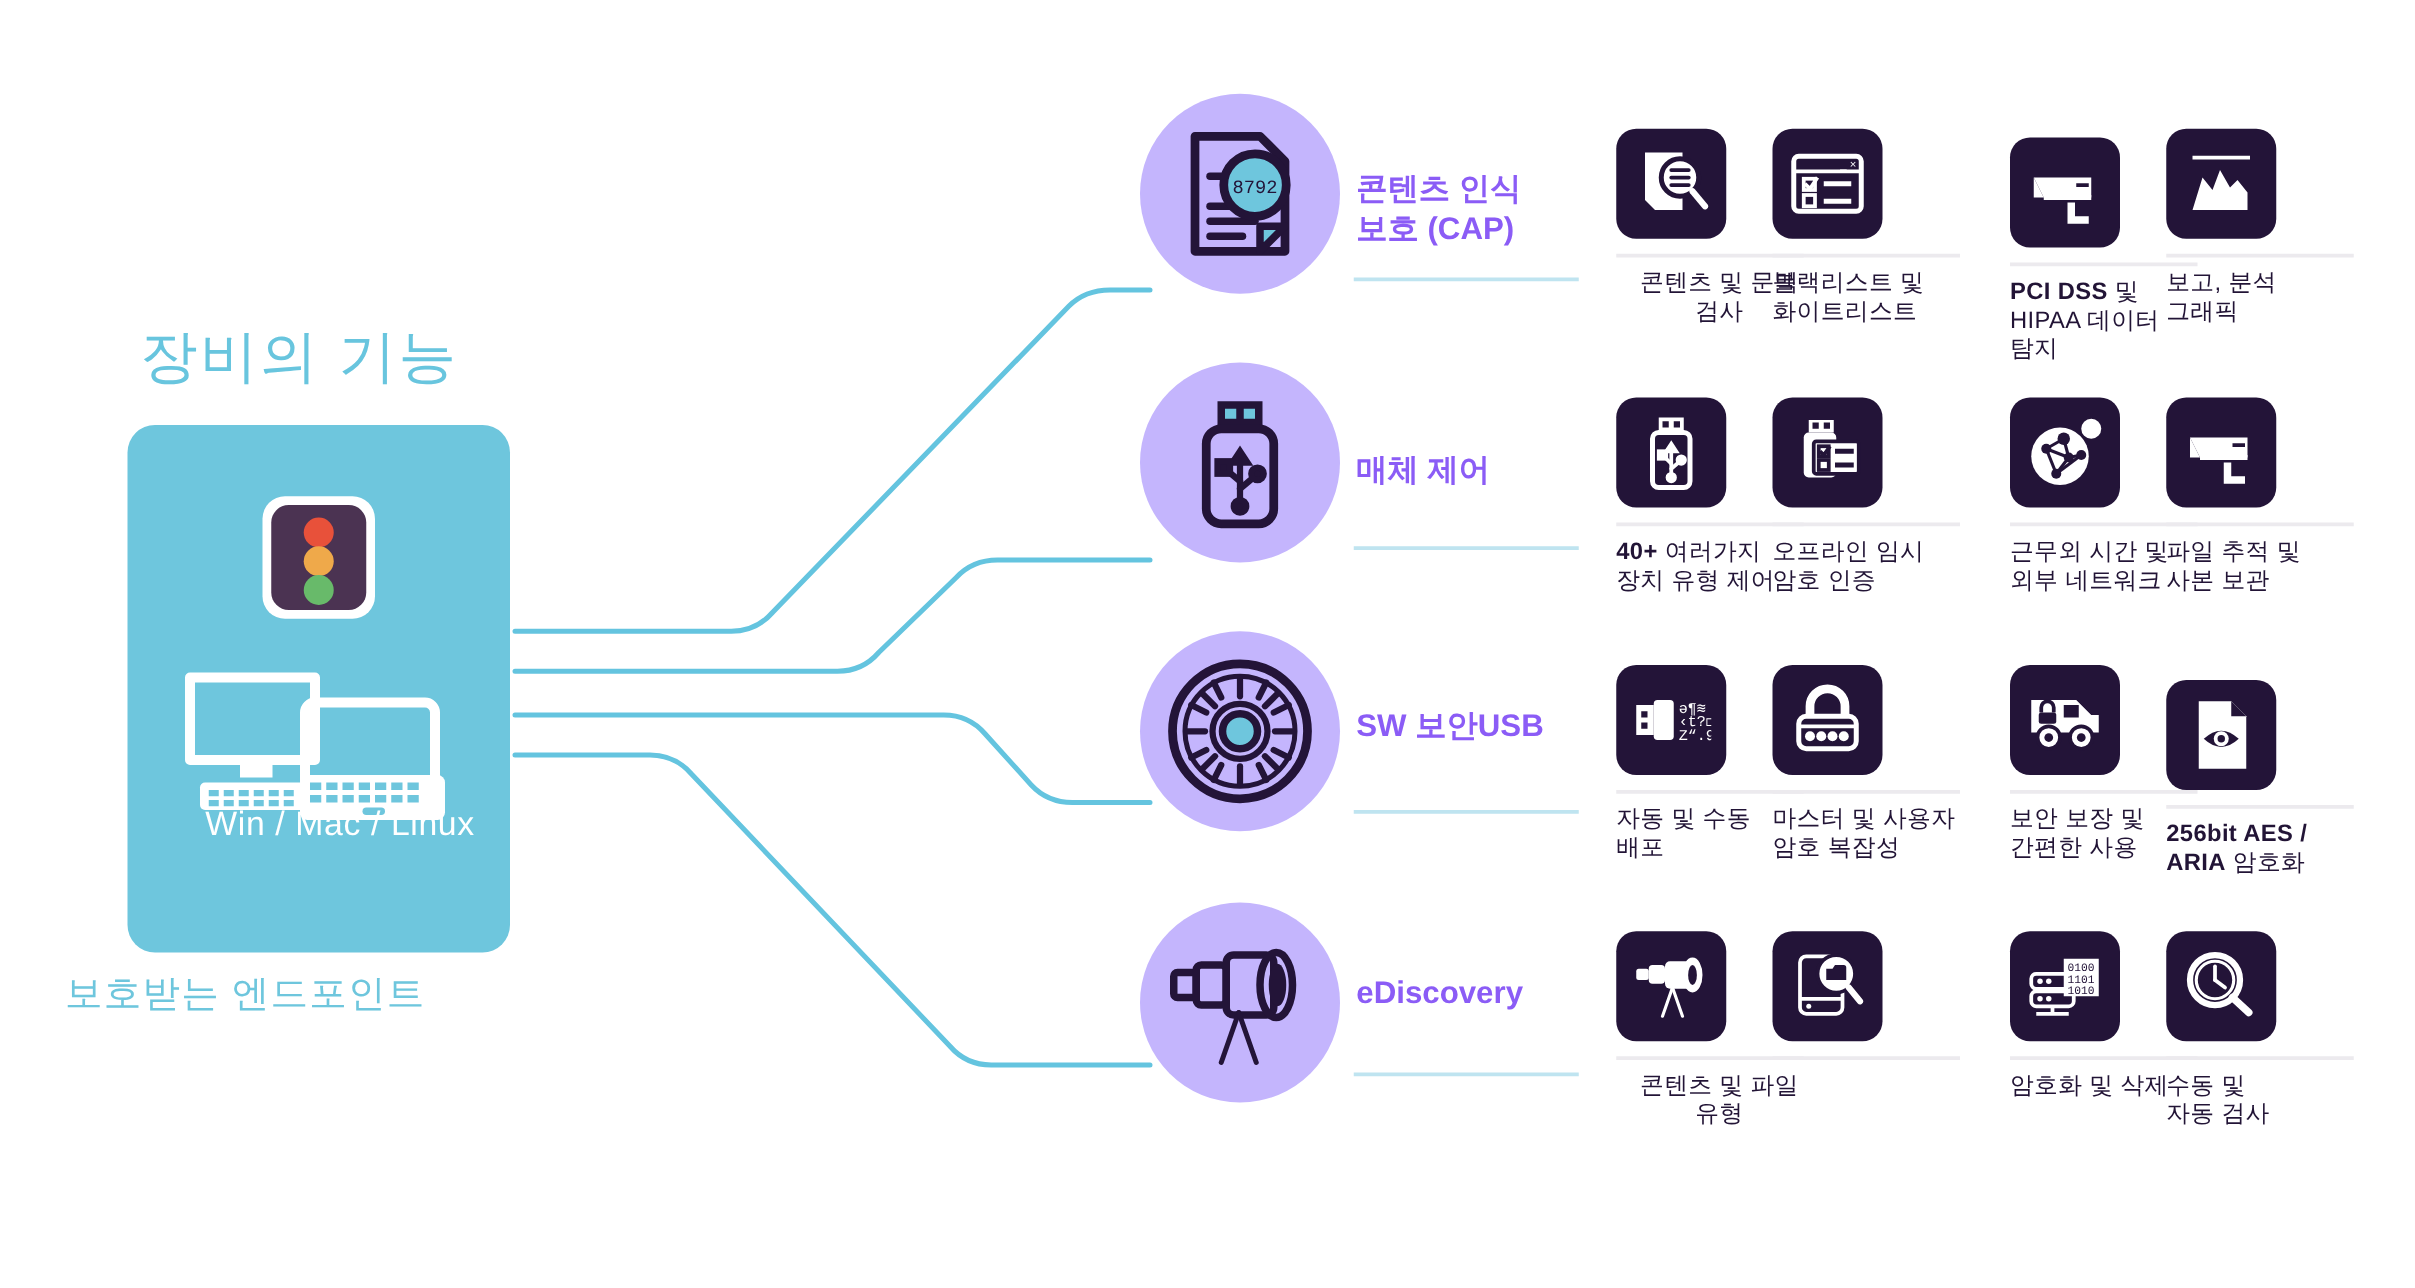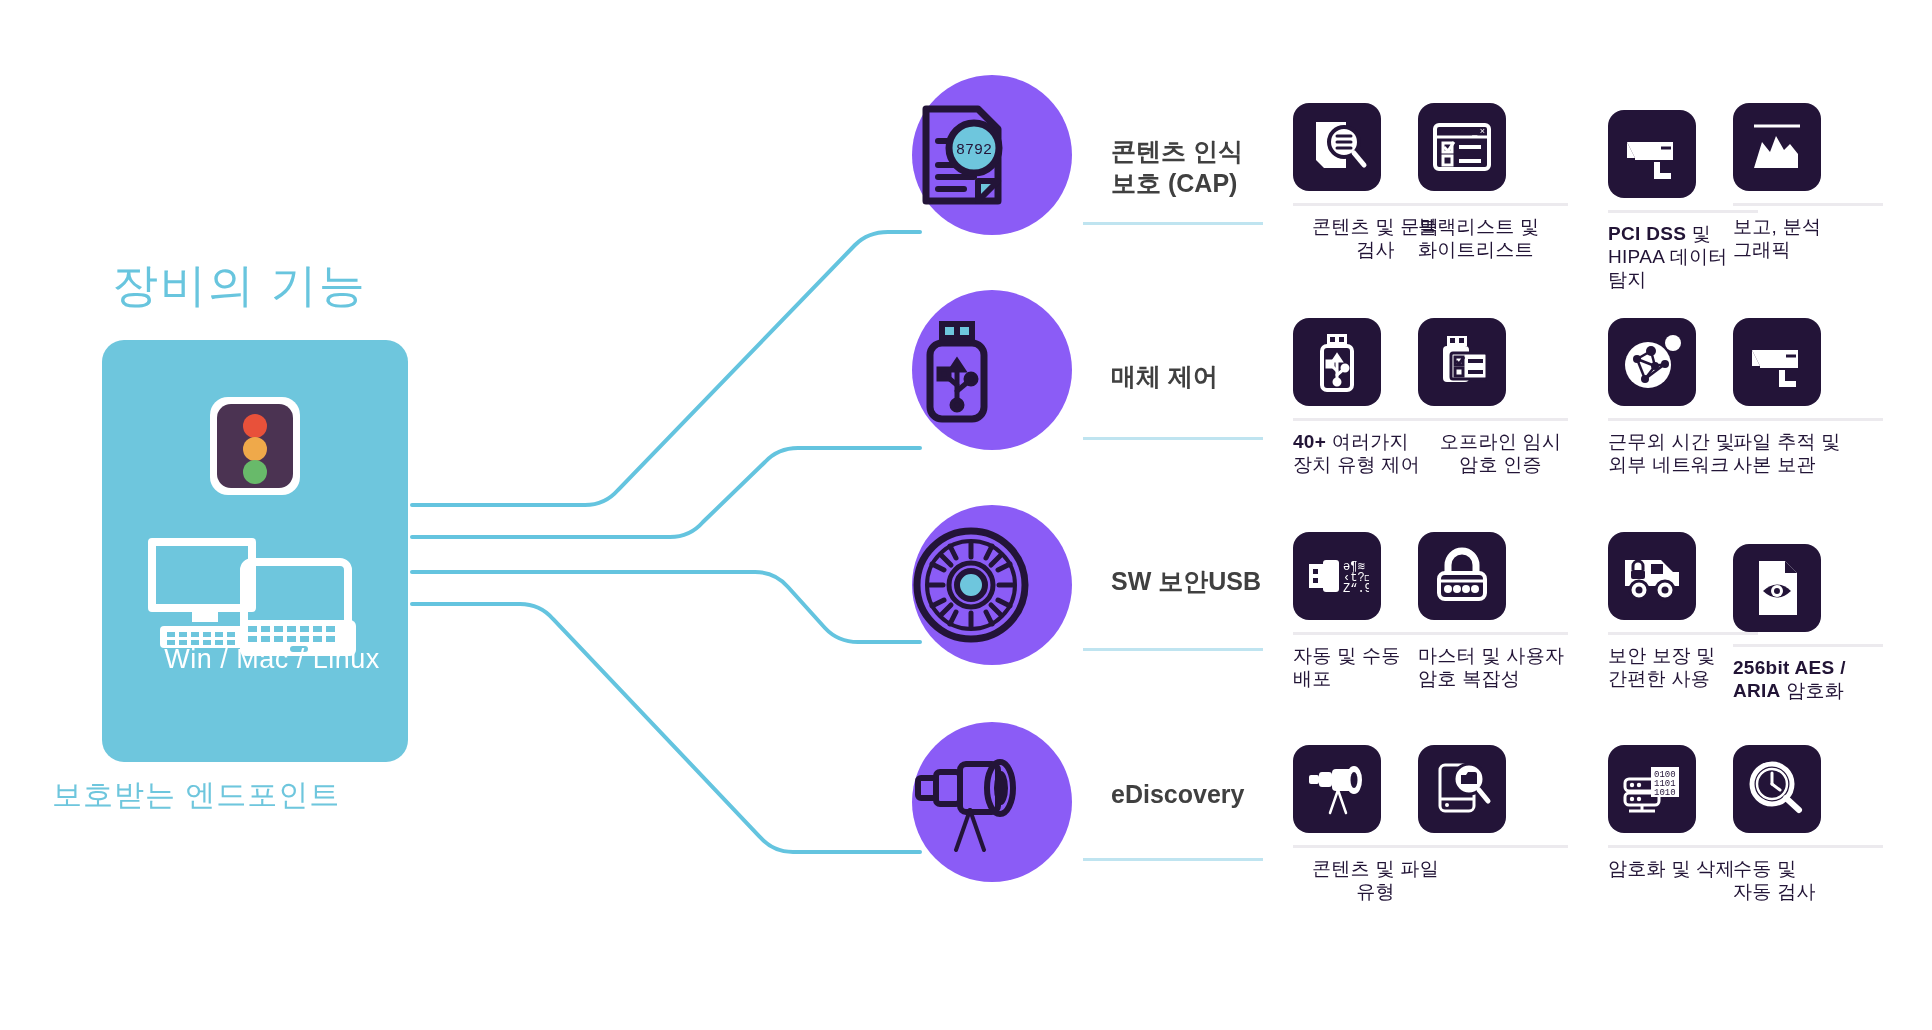--- a/index.html
+++ b/index.html
@@ -29,25 +29,25 @@
   }
   #endpoint-caption{
     position:absolute;left:52px;top:775px;width:406px;text-align:left;
     color:#6ec6dd;font-size:30px;letter-spacing:1px;
   }
   
   #connectors{position:absolute;left:0;top:0;width:1932px;height:1030px;pointer-events:none;}
   
   .cat-circle{
     position:absolute;width:160px;height:160px;border-radius:50%;
-    background:#8b5cf6;display:flex;align-items:center;justify-content:flex-start;
+    background:#c4b5fd;display:flex;align-items:center;justify-content:center;
   }
   .cat-label{
-    position:absolute;left:1111px;width:210px;font-size:25px;font-weight:bold;
-    line-height:1.28;color:#404040;
+    position:absolute;left:1085px;width:210px;font-size:25px;font-weight:bold;
+    line-height:1.28;color:#8b5cf6;
   }
   .cat-rule{
     position:absolute;left:1083px;width:180px;height:3px;background:#bfe4f0;
   }
   
   .feature{position:absolute;width:165px;}
   .feature .tile{
     width:88px;height:88px;border-radius:16px;background:#231438;
     display:flex;align-items:center;justify-content:center;
   }
@@ -291,21 +291,21 @@
           <rect x="14" y="30" width="6" height="6"></rect>
         <path d="M24 44 L31 38"></path>
           <circle cx="32" cy="37" r="3"></circle>
       </g>
     </svg>
   </div>
   <div class="frule"></div>
   <div class="fcap"><b>40+</b> 여러가지<br>장치 유형 제어</div>
 </div>
 
-<div class="feature" style="left:1418px;top:318px;text-align:center;">
+<div class="feature" style="left:1418px;top:318px;">
   <div class="tile">
     <svg width="62" height="58" viewBox="0 0 62 58">
       <rect x="16" y="3" width="20" height="10" fill="#ffffff"></rect>
       <rect x="19" y="5" width="5" height="5" fill="#231438"></rect>
       <rect x="28" y="5" width="5" height="5" fill="#231438"></rect>
       <rect x="12" y="13" width="26" height="36" rx="4" fill="#ffffff"></rect>
       <rect x="20" y="20" width="36" height="26" rx="2" fill="#ffffff" stroke="#231438" stroke-width="3"></rect>
       <rect x="24" y="24" width="8" height="8" fill="none" stroke="#231438" stroke-width="3"></rect>
       <path d="M25 28 l3 3 l5 -7" fill="none" stroke="#231438" stroke-width="3"></path>
       <rect x="24" y="35" width="8" height="8" fill="none" stroke="#231438" stroke-width="3"></rect>

